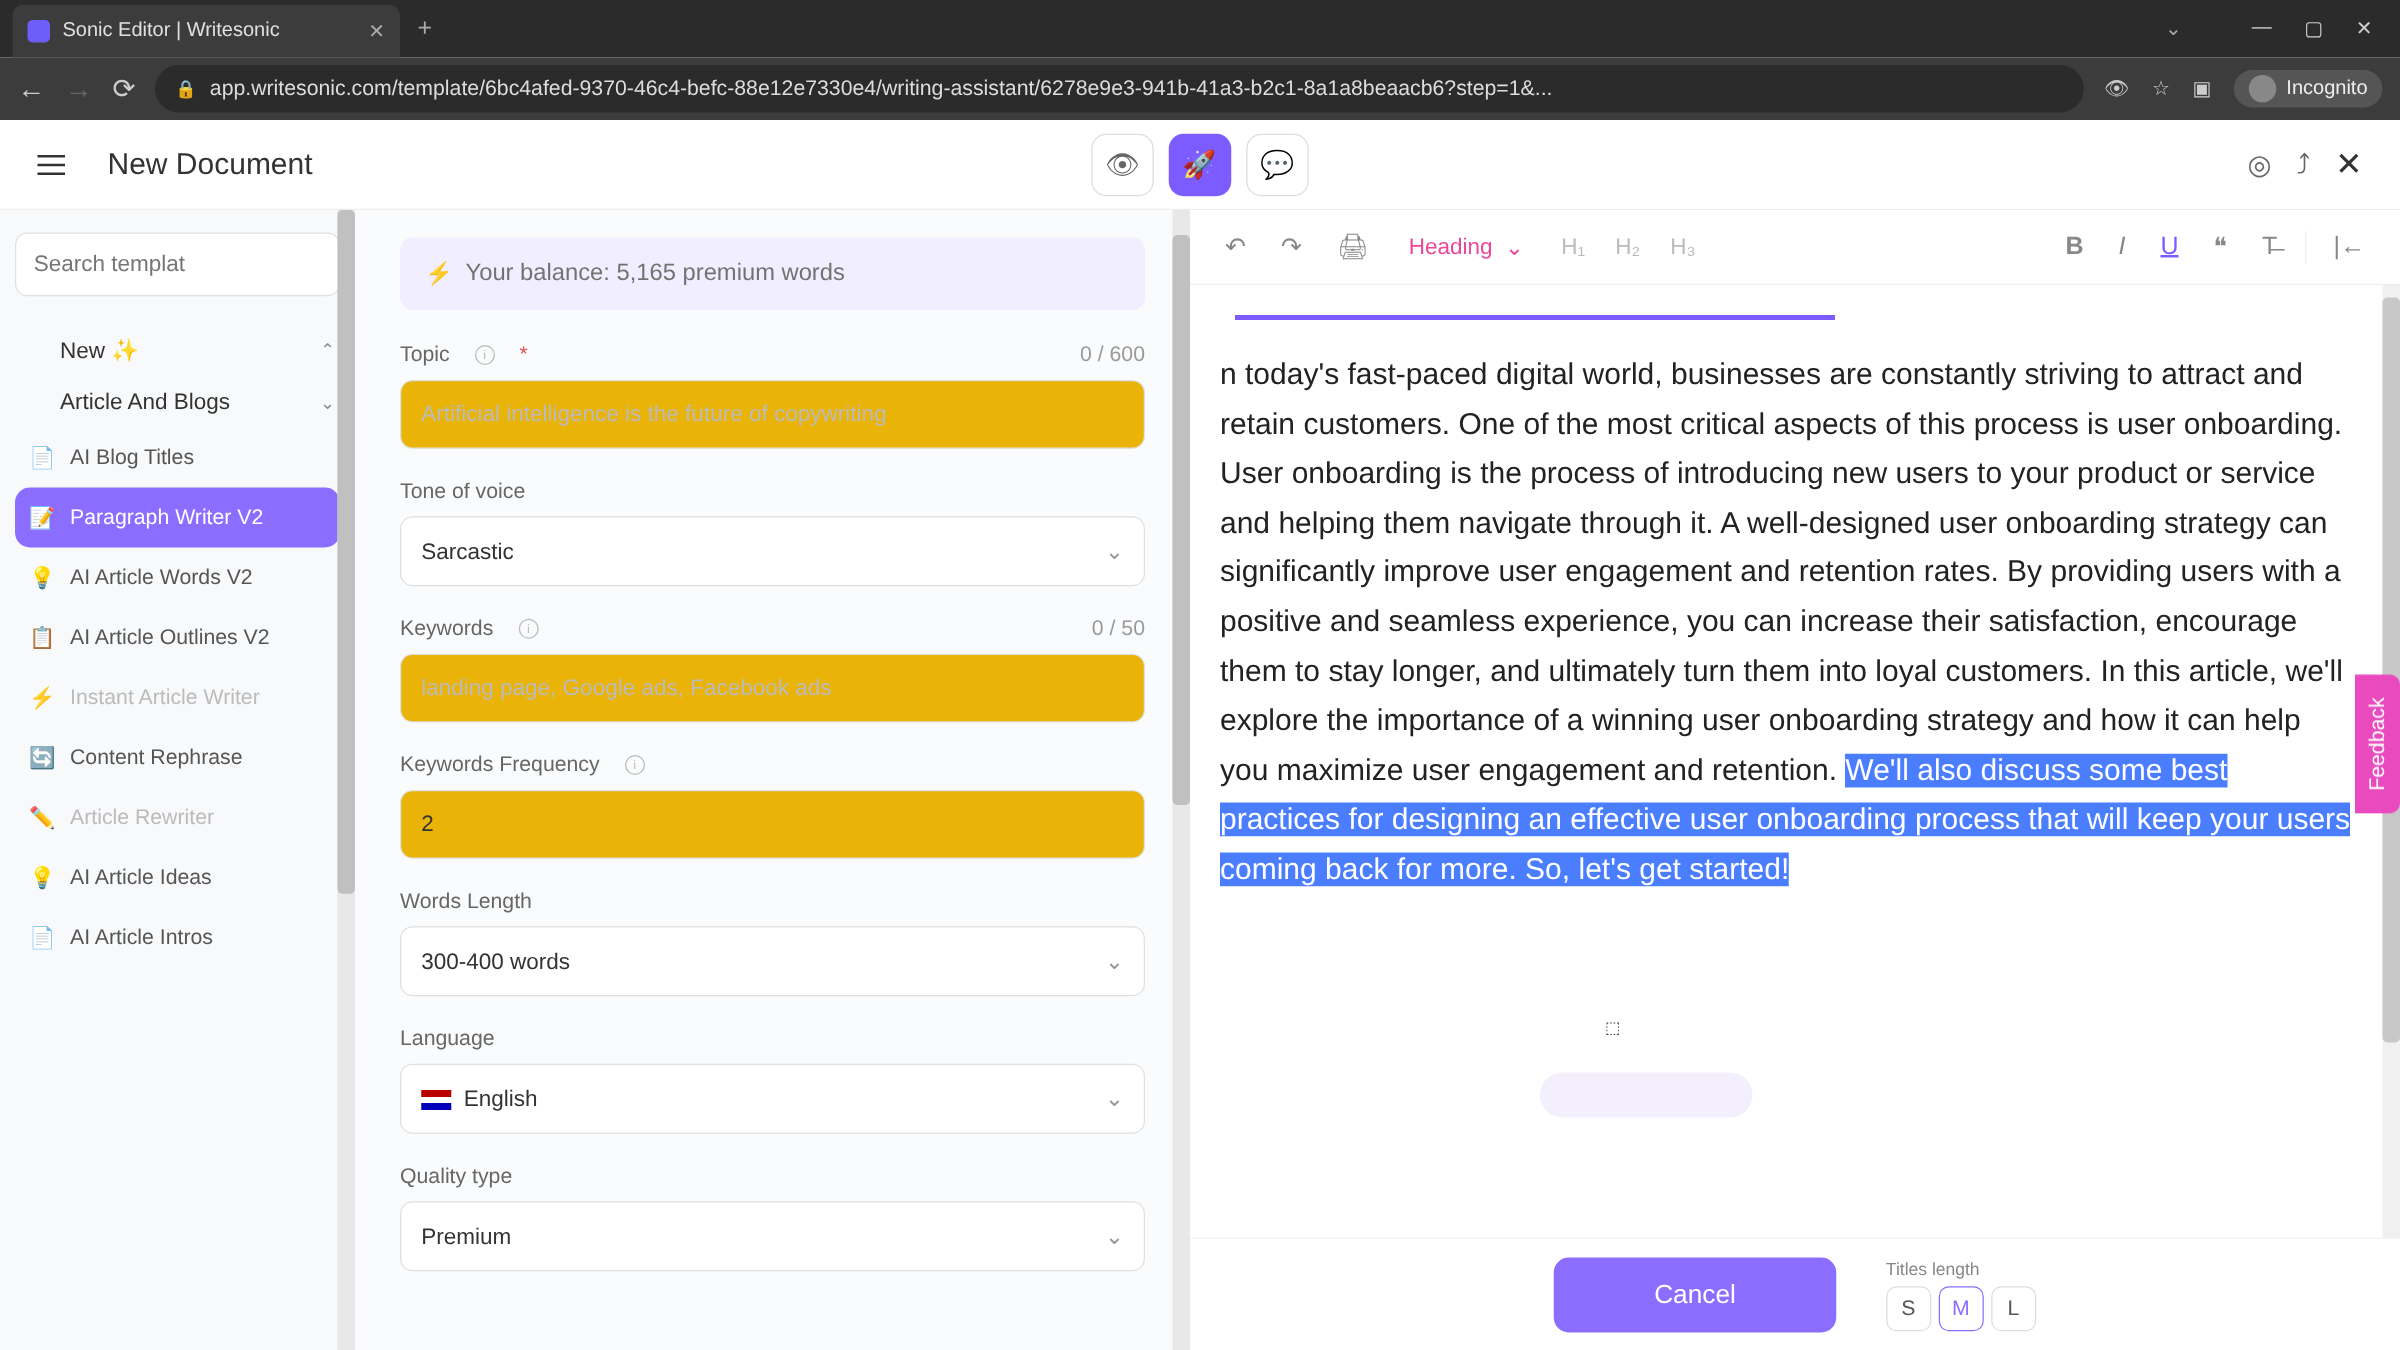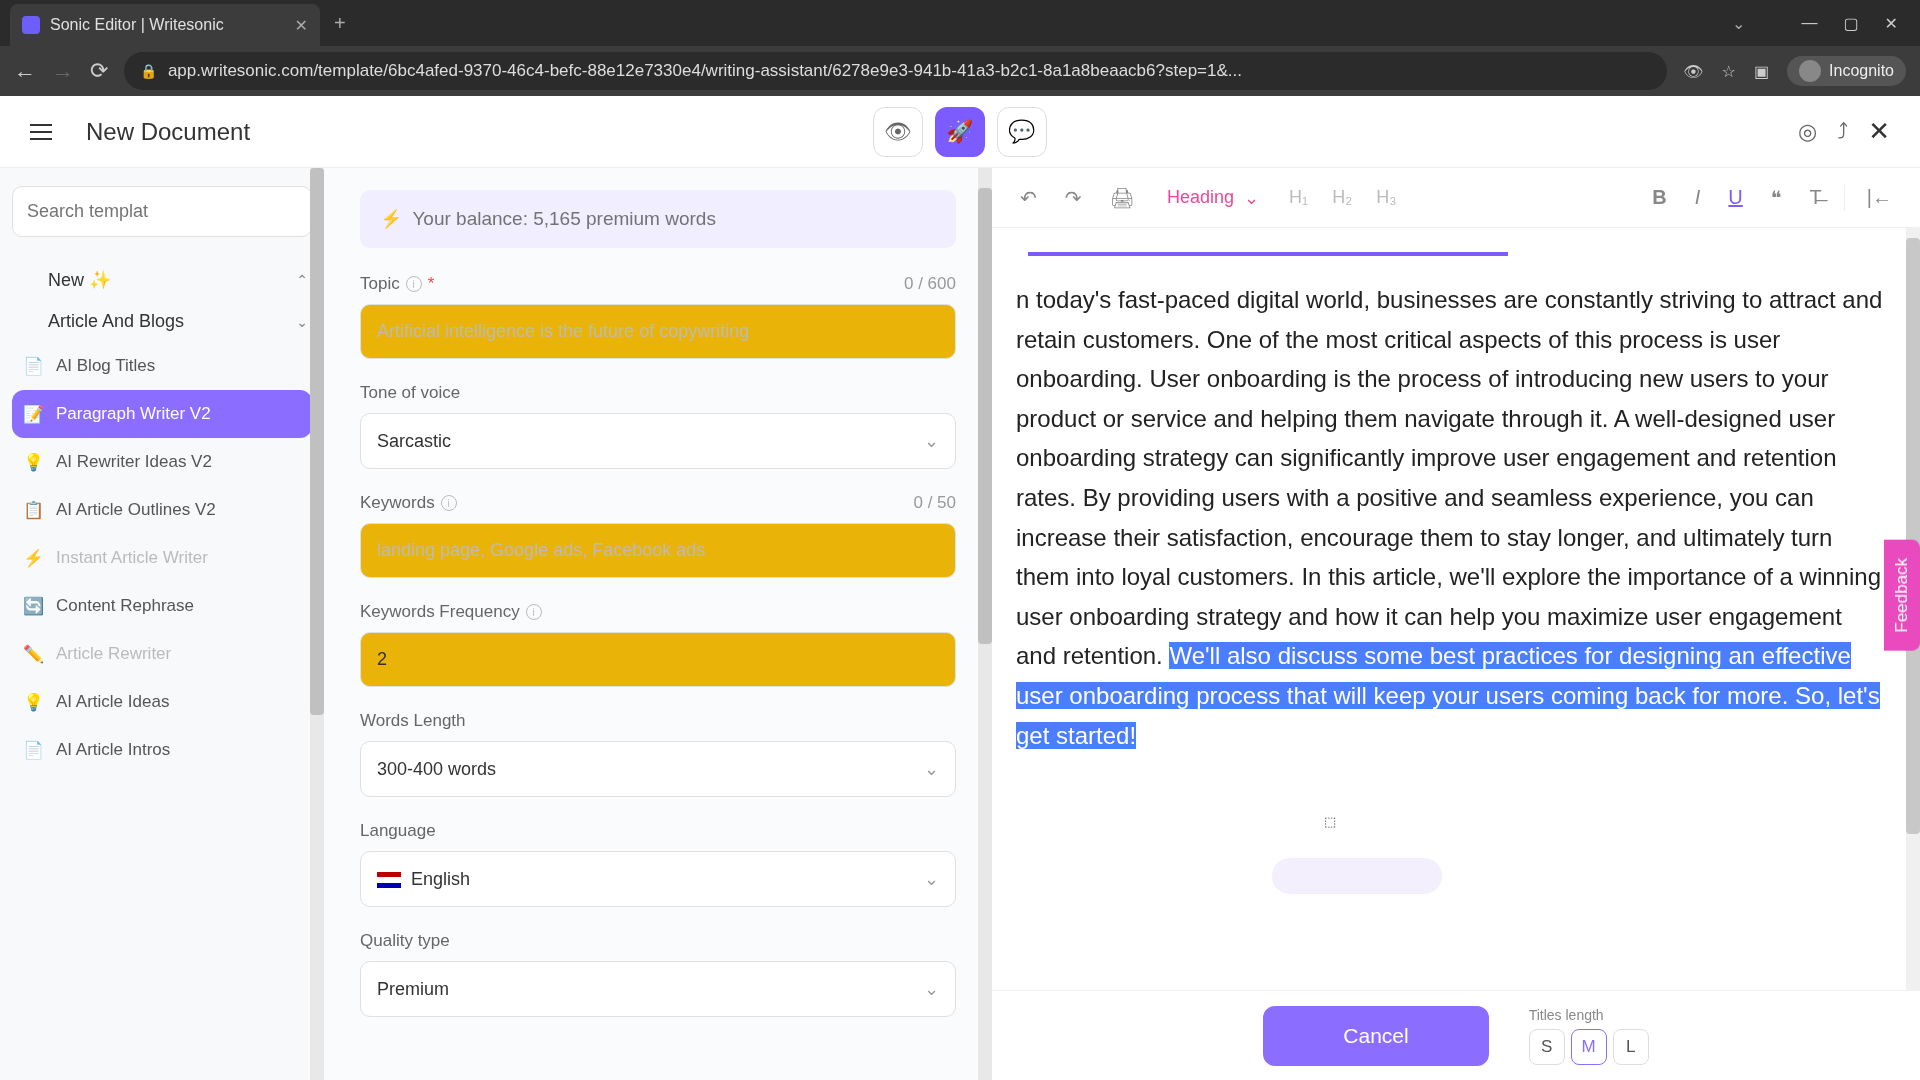--- a/index.html
+++ b/index.html
@@ -36,39 +36,39 @@
   .header-btn.primary { background: #7c5cff; color: #fff; }
   .header-btn.outline { border: 1px solid #ddd; color: #666; }
   .header-right { display: flex; gap: 20px; align-items: center; }
   .header-right-btn { color: #666; font-size: 22px; cursor: pointer; }
   .close-x { font-size: 26px; color: #333; }
   
   
   .main { display: flex; height: calc(100% - 168px); }
   
   
-  .sidebar { width: 324px; background: #f8f9fb; padding: 18px 12px; overflow-y: auto; position: relative; }
+  .sidebar { width: 284px; background: #f8f9fb; padding: 18px 12px; overflow-y: auto; position: relative; }
   .sidebar-scroll { position: absolute; right: 0; top: 0; width: 14px; height: 100%; background: #e8e8e8; }
   .sidebar-scroll-thumb { background: #c0c0c0; height: 60%; width: 100%; border-radius: 4px; }
   .search-input { width: 100%; border: 1px solid #e0e0e0; border-radius: 10px; padding: 14px 14px; font-size: 18px; color: #999; margin-bottom: 22px; background: #fff; }
   .sidebar-group { display: flex; align-items: center; justify-content: space-between; padding: 10px 4px; cursor: pointer; color: #333; font-size: 18px; margin-left: 32px; }
   .sidebar-group .chevron { color: #888; font-size: 14px; }
   .sidebar-item { display: flex; align-items: center; gap: 12px; padding: 14px 12px; border-radius: 12px; cursor: pointer; font-size: 17px; color: #555; }
   .sidebar-item.active { background: #8b6eff; color: #fff; }
   .sidebar-item.disabled { color: #bbb; }
   .sidebar-item .item-icon { width: 20px; height: 20px; flex-shrink: 0; display: flex; align-items: center; justify-content: center; }
   
   
   .form-panel { width: 668px; padding: 22px 36px; overflow-y: auto; position: relative; background: #fafbfc; }
   .form-scroll { position: absolute; right: 0; top: 0; width: 14px; height: 100%; background: #e8e8e8; }
   .form-scroll-thumb { background: #c0c0c0; height: 50%; width: 100%; border-radius: 4px; margin-top: 20px; }
   .balance-card { background: #f1eeff; border-radius: 10px; padding: 18px 20px; display: flex; align-items: center; gap: 10px; margin-bottom: 26px; }
   .balance-icon { color: #8b6eff; font-size: 18px; }
   .balance-text { color: #737373; font-size: 19px; }
-  .form-label { color: #666; font-size: 17px; margin-bottom: 10px; display: flex; align-items: center; gap: 6px; }
+  .form-label { color: #666; font-size: 17px; margin-bottom: 10px; display: flex; align-items: center; gap: 20px; }
   .form-label .info { width: 16px; height: 16px; border: 1px solid #bbb; border-radius: 50%; display: inline-flex; align-items: center; justify-content: center; font-size: 10px; color: #bbb; }
   .form-label .req { color: #e05050; }
   .form-label .counter { margin-left: auto; color: #999; font-size: 17px; }
   .form-input { width: 100%; border: 1px solid #e0e0e0; border-radius: 10px; padding: 16px 16px; font-size: 18px; margin-bottom: 24px; background: #eab308; color: #333; }
   .form-input::placeholder { color: #bbb; }
   .form-select { width: 100%; border: 1px solid #e0e0e0; border-radius: 10px; padding: 16px 16px; font-size: 18px; margin-bottom: 24px; background: #fff; color: #333; display: flex; align-items: center; justify-content: space-between; }
   .form-select .sel-chevron { color: #999; }
   .flag { width: 24px; height: 16px; background: linear-gradient(to bottom, #b00 33%, #fff 33%, #fff 66%, #00b 66%); display: inline-block; margin-right: 10px; vertical-align: middle; }
   
   
@@ -174,21 +174,21 @@
     <div class="sidebar-item">
       <span class="item-icon">📄</span>
       <span>AI Blog Titles</span>
     </div>
     <div class="sidebar-item active">
       <span class="item-icon">📝</span>
       <span>Paragraph Writer V2</span>
     </div>
     <div class="sidebar-item">
       <span class="item-icon">💡</span>
-      <span>AI Rewriter Ideas V2</span>
+      <span>AI Article Words V2</span>
     </div>
     <div class="sidebar-item">
       <span class="item-icon">📋</span>
       <span>AI Article Outlines V2</span>
     </div>
     <div class="sidebar-item disabled">
       <span class="item-icon">⚡</span>
       <span>Instant Article Writer</span>
     </div>
     <div class="sidebar-item">

